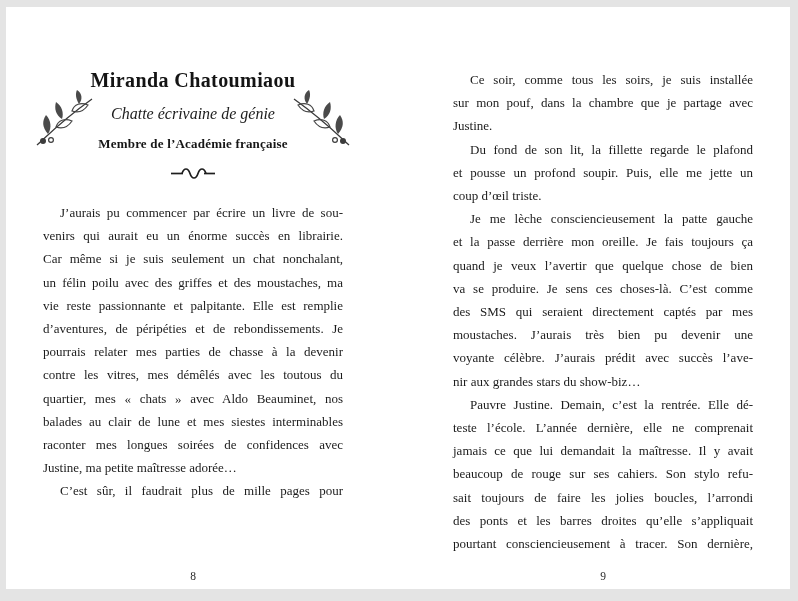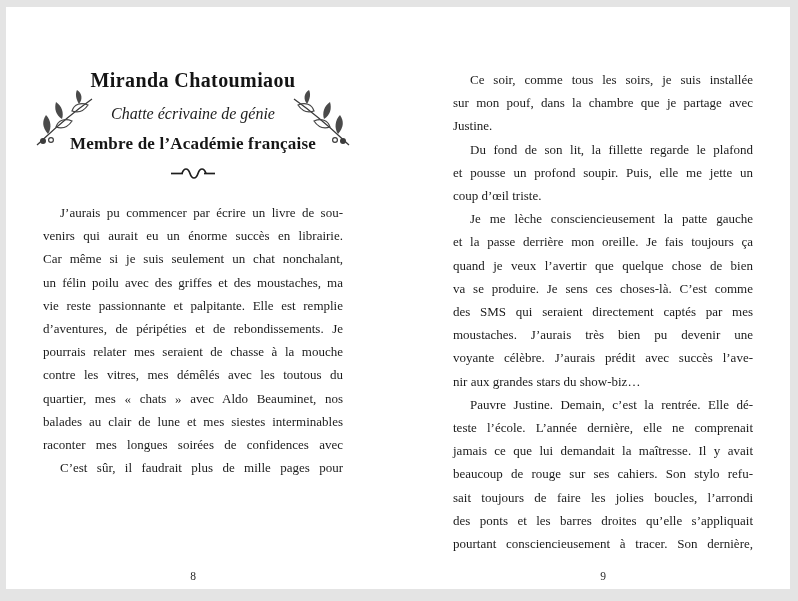--- a/index.html
+++ b/index.html
@@ -39,21 +39,21 @@
   }
   .subtitle {
     font-style: italic;
     font-size: 16px;
     line-height: 18px;
     margin-top: 12px;
     color: #1c1c1c;
   }
   .affiliation {
     font-weight: bold;
-    font-size: 17px;
+    font-size: 13px;
     line-height: 16px;
     margin-top: 13px;
     letter-spacing: 0.2px;
     color: #161616;
   }
   .divider-wrap {
     margin-top: 15px;
     height: 14px;
     line-height: 0;
   }
@@ -137,25 +137,26 @@
       </div>
 
       <div class="body body-left" id="left-body">
           <div class="paragraph">
             <div class="line line-indent">J’aurais pu commencer par écrire un livre de sou-</div>
             <div class="line">venirs qui aurait eu un énorme succès en librairie.</div>
             <div class="line">Car même si je suis seulement un chat nonchalant,</div>
             <div class="line">un félin poilu avec des griffes et des moustaches, ma</div>
             <div class="line">vie reste passionnante et palpitante. Elle est remplie</div>
             <div class="line">d’aventures, de péripéties et de rebondissements. Je</div>
-            <div class="line">pourrais relater mes seraient de chasse à la mouche</div>
+            <div class="line">pourrais relater mes parties de chasse à la devenir</div>
             <div class="line">contre les vitres, mes démêlés avec les toutous du</div>
             <div class="line">quartier, mes « chats » avec Aldo Beauminet, nos</div>
             <div class="line">balades au clair de lune et mes siestes interminables</div>
             <div class="line">raconter mes longues soirées de confidences avec</div>
+            <div class="line line-last">Justine, ma petite maîtresse adorée…</div>
           </div>
           <div class="paragraph">
             <div class="line line-indent">C’est sûr, il faudrait plus de mille pages pour</div>
           </div>
         </div>
 
       <div class="pagenum">8</div>
     </div>
 
     <div class="page">

